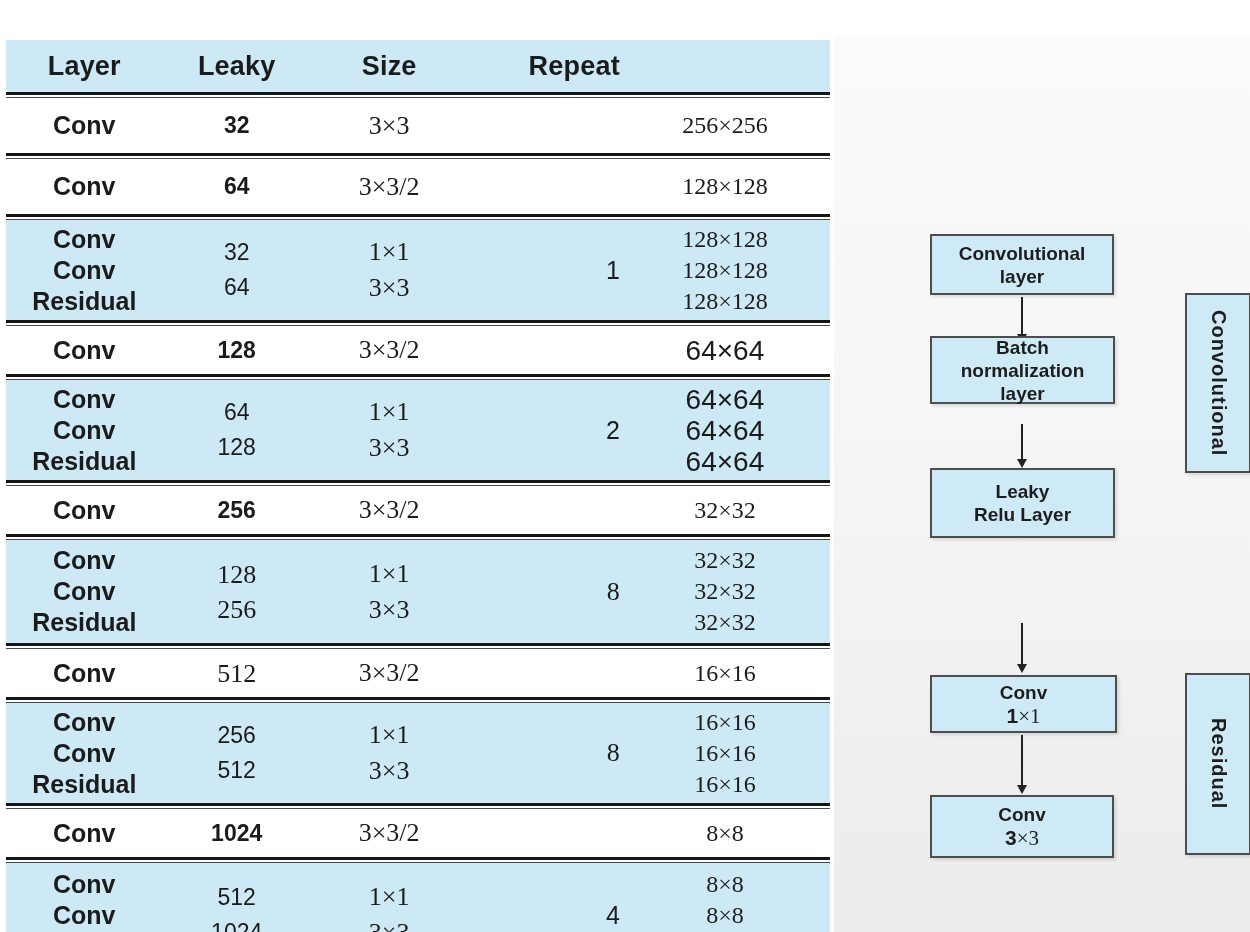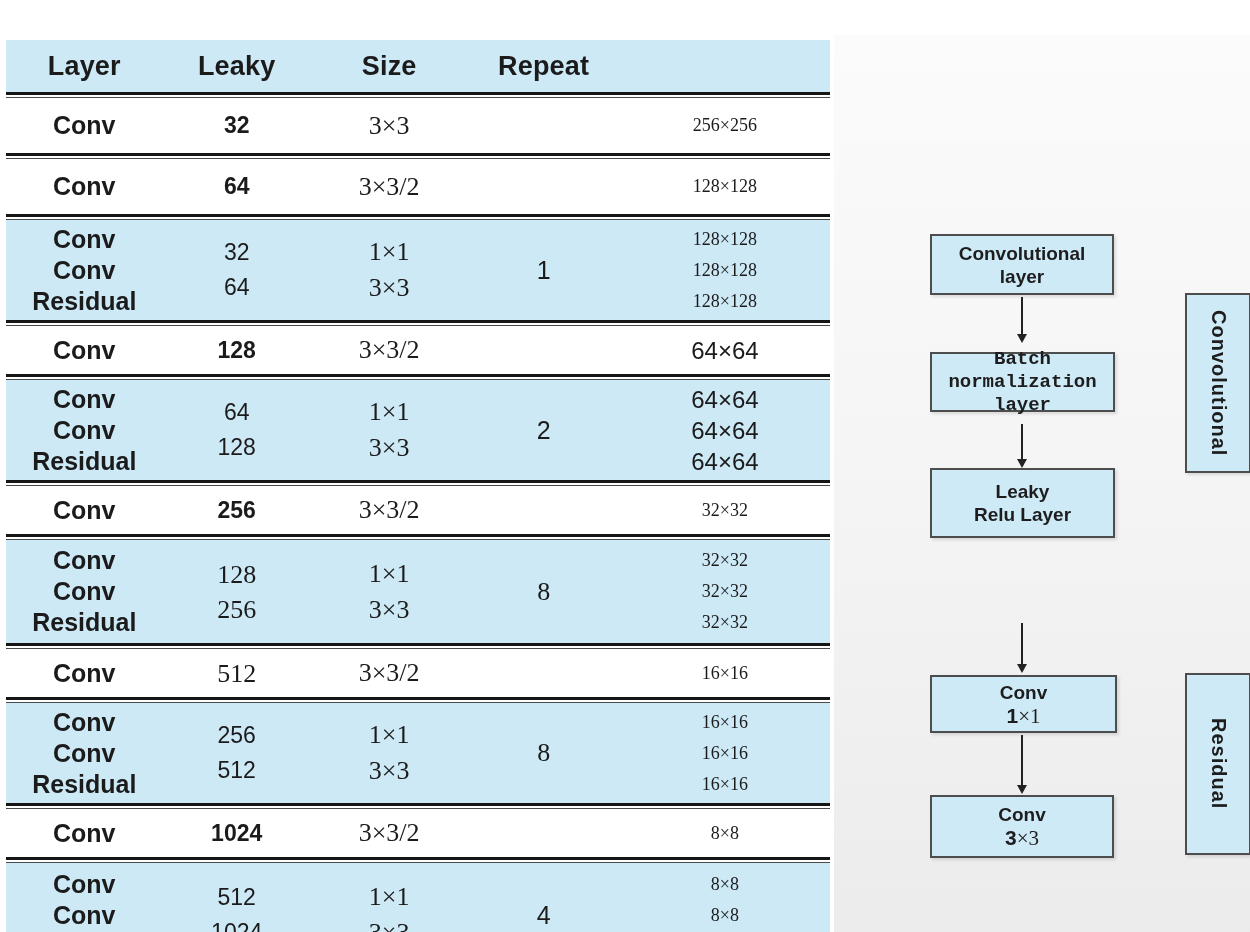--- a/index.html
+++ b/index.html
@@ -34,53 +34,53 @@
   .trow.grow   { flex: 1 1 auto; min-height: 104px; }
 
   .sep { flex: 0 0 auto; height: 6px; position: relative; }
   .sep::before { content: ""; position: absolute; left: 0; right: 0; top: 0; height: 2.5px; background: #161616; }
   .sep::after  { content: ""; position: absolute; left: 0; right: 0; top: 4.5px; height: 1.2px; background: #4a4a4a; }
 
   .cell { text-align: center; white-space: pre-line; }
   .c-layer  { width: 19%; }
   .c-filter { width: 18%; }
   .c-size   { width: 19%; }
-  .c-repeat { width: 18.5%; }
+  .c-repeat { width: 18.5%; text-align: right; }
   .c-output { width: 25.5%; }
 
   .header .cell { font-weight: bold; font-size: 27px; letter-spacing: 0.2px; }
 
   .layer-cell  { font-weight: bold; font-size: 25px; line-height: 31px; }
   .filter-cell { font-size: 23px; line-height: 35px; }
   .filter-cell.fbold { font-weight: bold; }
   .size-cell   { font-family: "Liberation Serif", serif; font-size: 26px; line-height: 36px; }
   .repeat-cell { font-size: 25px; }
   .repeat-cell.rserif { font-family: "Liberation Serif", serif; font-size: 26px; }
-  .output-cell { font-family: "Liberation Serif", serif; font-size: 18px; line-height: 31px; }
-  .output-cell.osans, .filter-cell.fserif-off { font-family: "Liberation Sans", sans-serif; font-size: 24px; }
+  .output-cell { font-family: "Liberation Serif", serif; font-size: 24px; line-height: 31px; }
+  .output-cell.osans, .filter-cell.fserif-off { font-family: "Liberation Sans", sans-serif; font-size: 28px; }
   .filter-cell.fserif { font-family: "Liberation Serif", serif; font-size: 26px; }
 
   
   .side-panel {
     position: relative; flex: 1 1 auto; height: 932px;
     background: linear-gradient(180deg, #fbfbfb 0%, #f5f5f5 45%, #ebebeb 100%);
   }
   .dbox {
     position: absolute;
     background: #cfeaf7;
     border: 2px solid #4d4d4d;
     box-shadow: 2px 2px 3px rgba(0,0,0,0.12);
     display: flex; flex-direction: column; align-items: center; justify-content: center;
     text-align: center;
     font-weight: bold; font-size: 19px; line-height: 23px;
     color: #1d1d1d;
     white-space: pre-line;
   }
   .box-conv-layer { left: 96px;  top: 199px; width: 184px; height: 61px; }
-  .box-batchnorm  { left: 96px;  top: 317px; width: 185px; height: 60px; font-family: Liberation Mono, monospace; }
+  .box-batchnorm  { left: 96px;  top: 301px; width: 185px; height: 68px; }
   .box-leakyrelu  { left: 96px;  top: 433px; width: 185px; height: 70px; }
   .box-conv1x1    { left: 96px;  top: 640px; width: 187px; height: 58px; }
   .box-conv3x3    { left: 96px;  top: 760px; width: 184px; height: 63px; }
 
   .box-sub {
     font-family: "Liberation Serif", serif;
     font-weight: normal; font-size: 21px; line-height: 24px;
     white-space: pre-line;
   }
   .box-sub::first-letter { font-weight: bold; font-family: "Liberation Sans", sans-serif; }

